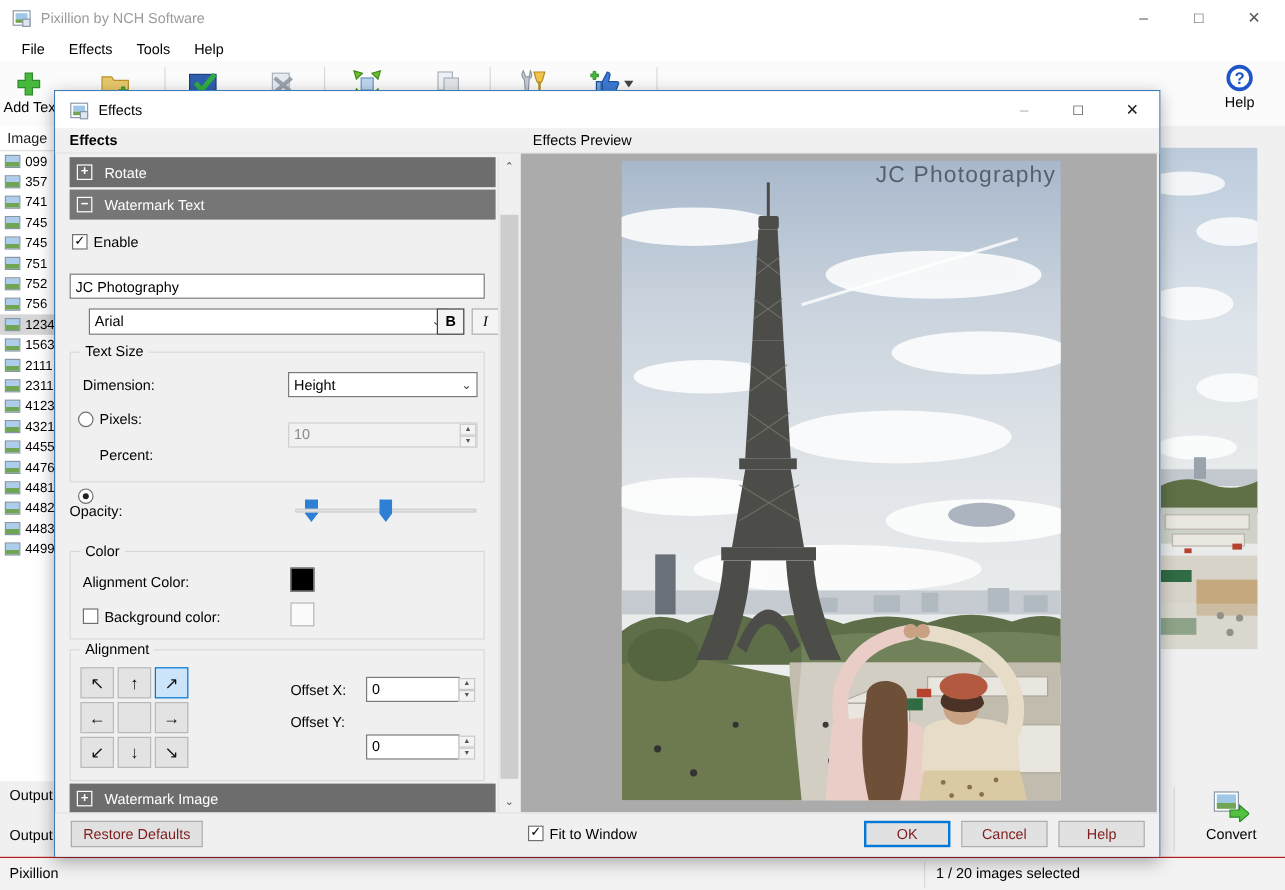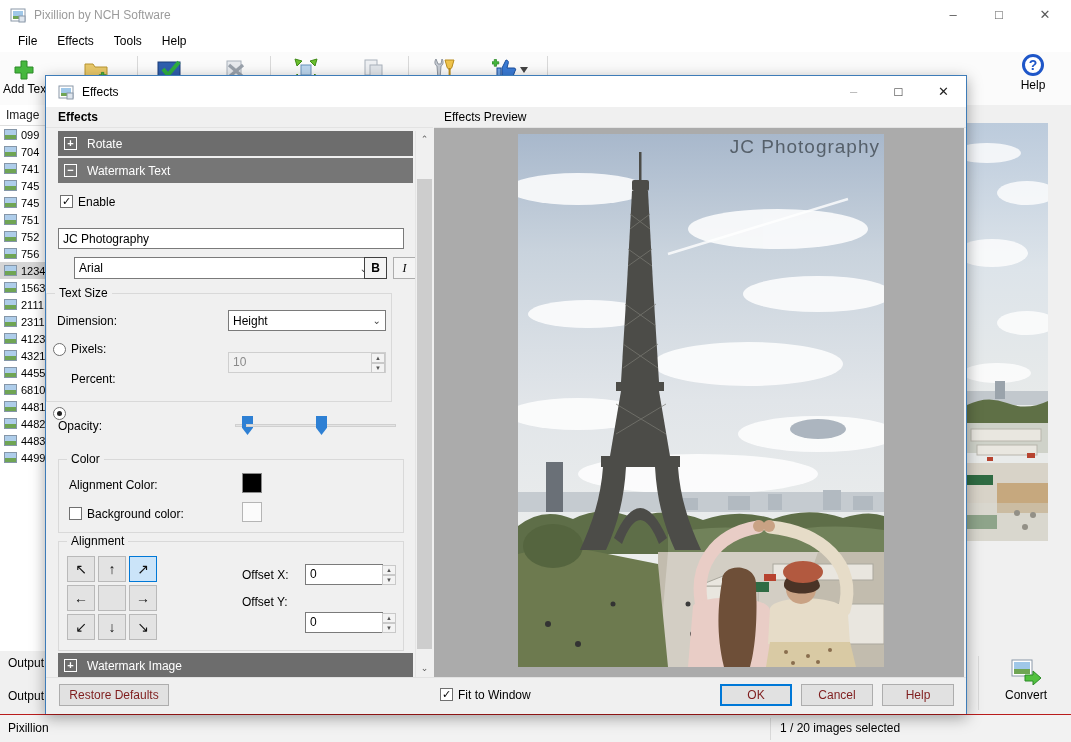--- a/index.html
+++ b/index.html
@@ -172,21 +172,21 @@
 
 <div class="abs file-panel">
   <div class="fp-header">Image</div>
   <div id="file-rows">
       <div class="fp-row">
         <span class="fp-thumb"></span>
         <span>099</span>
       </div>
       <div class="fp-row">
         <span class="fp-thumb"></span>
-        <span>704</span>
+        <span>357</span>
       </div>
       <div class="fp-row">
         <span class="fp-thumb"></span>
         <span>741</span>
       </div>
       <div class="fp-row">
         <span class="fp-thumb"></span>
         <span>745</span>
       </div>
       <div class="fp-row">
@@ -228,21 +228,21 @@
       <div class="fp-row">
         <span class="fp-thumb"></span>
         <span>4321</span>
       </div>
       <div class="fp-row">
         <span class="fp-thumb"></span>
         <span>4455</span>
       </div>
       <div class="fp-row">
         <span class="fp-thumb"></span>
-        <span>6810</span>
+        <span>4476</span>
       </div>
       <div class="fp-row">
         <span class="fp-thumb"></span>
         <span>4481</span>
       </div>
       <div class="fp-row">
         <span class="fp-thumb"></span>
         <span>4482</span>
       </div>
       <div class="fp-row">
@@ -353,21 +353,21 @@
       <span>JC Photography</span>
     </div>
 
   <div class="abs combo" style="left:28px;top:181px;width:299px;height:22px">
     <span>Arial</span>
       <span class="chev">⌄</span>
   </div>
   <div class="abs tog active" style="left:318px;top:181px;width:23px;height:22px;font-weight:bold">B</div>
   <div class="abs tog" style="left:347px;top:181px;width:23px;height:22px;font-style:italic;font-family:'Liberation Serif',serif">I</div>
 
-  <div class="abs grp" style="left:0;top:217px;width:346px;height:109px">
+  <div class="abs grp" style="left:12px;top:217px;width:346px;height:109px">
     <span class="legend" style="position:absolute">Text Size</span>
     <span class="abs lbl" style="left:10px;top:20px">Dimension:</span>
     <div class="abs combo" style="left:181px;top:16px;width:158px;height:21px">
       <span>Height</span>
         <span class="chev">⌄</span>
     </div>
     <div class="abs radio" style="left:6px;top:49px"></div>
     <span class="abs lbl" style="left:24px;top:48px">Pixels:</span>
     <div class="abs num-input disabled" style="left:181px;top:45px;width:158px;height:21px">
       <span>10</span>

